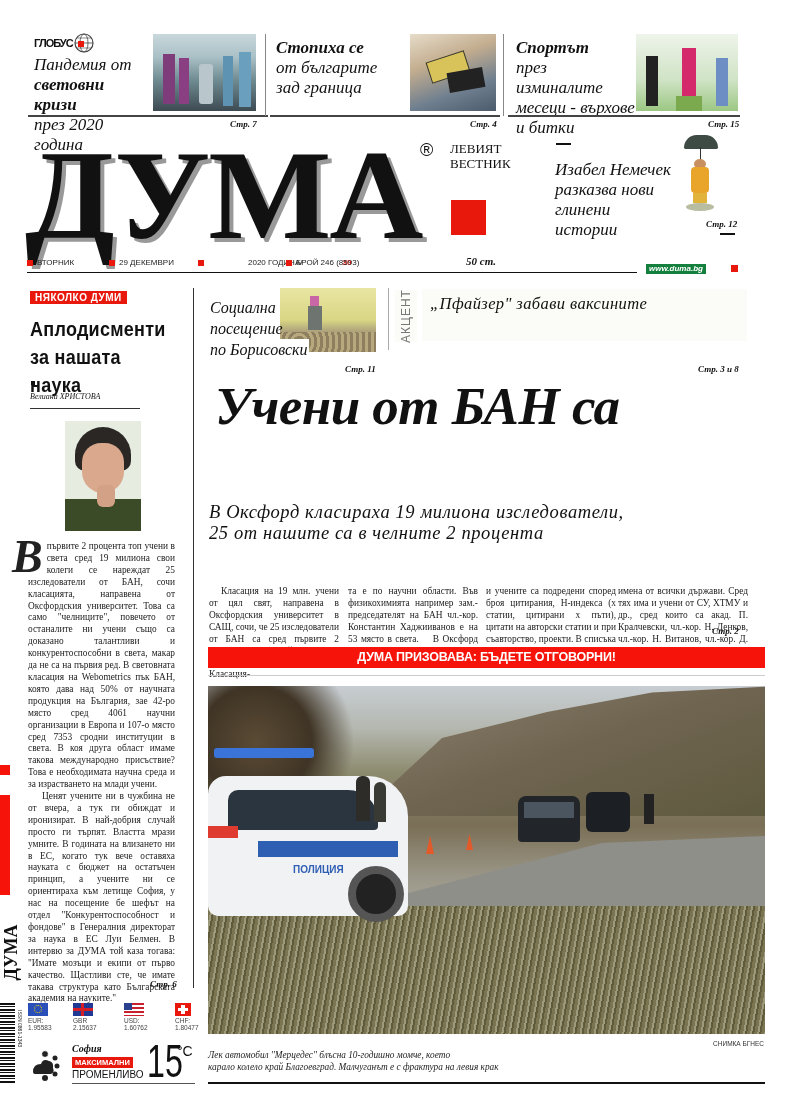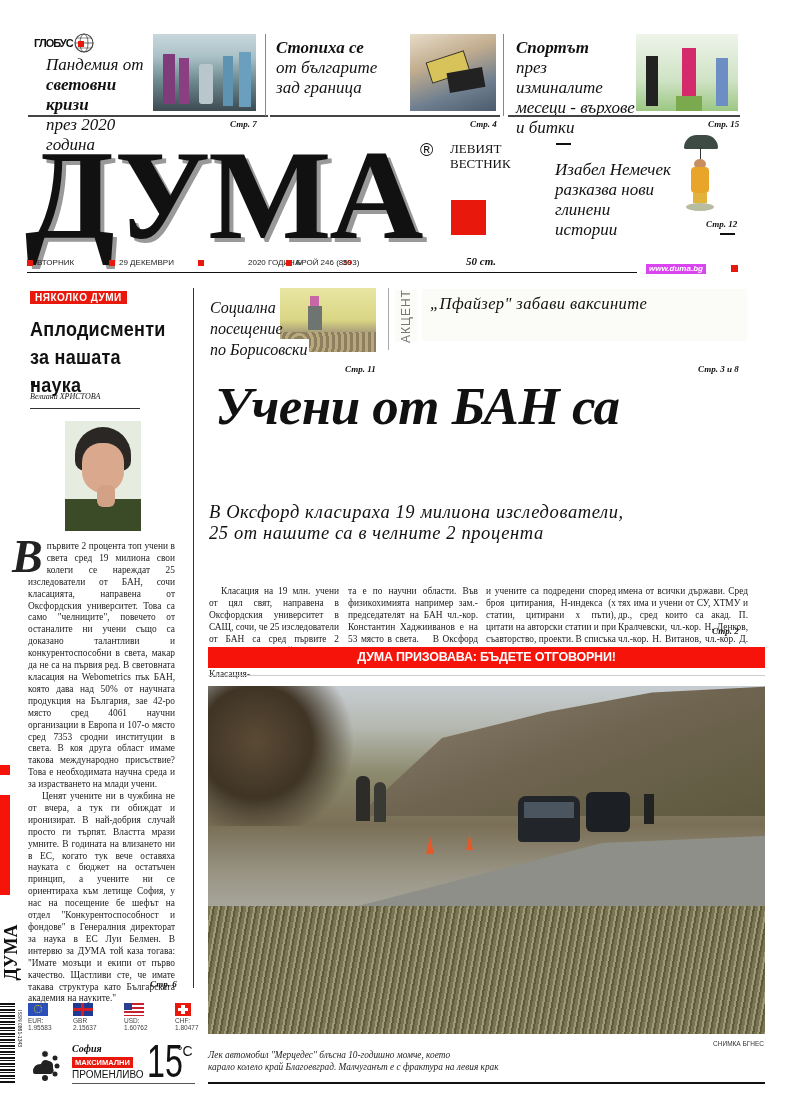--- a/index.html
+++ b/index.html
@@ -18,21 +18,21 @@
   .photo { position:absolute; overflow:hidden; }
 
   
   .mast-title { position:absolute; left:25px; top:135px; font-family:"Liberation Serif", serif; font-weight:bold; font-size:128px; line-height:120px; letter-spacing:-2px; color:#111; text-shadow:4px 4px 0 #999; transform:scaleX(1.02); transform-origin:left; }
   .reg { position:absolute; left:420px; top:140px; font-size:18px; font-family:"Liberation Sans", sans-serif; }
   .tagline { position:absolute; left:450px; top:141px; font-size:13px; line-height:15px; font-family:"Liberation Serif", serif; }
   .red-sq { position:absolute; background:#e8180c; }
   .info-row { position:absolute; top:258px; font-family:"Liberation Sans", sans-serif; font-size:8px; color:#222; display:flex; align-items:center; gap:4px; }
   .info-row .sq { width:6px; height:6px; background:#e8180c; display:inline-block; }
   .price { position:absolute; left:466px; top:255px; font-style:italic; font-weight:bold; font-size:11px; }
-  .web { position:absolute; left:646px; top:264px; background:#d946ef; color:#fff; font-family:"Liberation Sans", sans-serif; font-weight:bold; font-style:italic; font-size:8px; padding:0 3px; height:10px; line-height:10px; }
+  .web { position:absolute; left:646px; top:264px; background:#15803d; color:#fff; font-family:"Liberation Sans", sans-serif; font-weight:bold; font-style:italic; font-size:8px; padding:0 3px; height:10px; line-height:10px; }
 
   
   .kicker { position:absolute; left:30px; top:291px; background:#e8180c; color:#fff; font-family:"Liberation Sans", sans-serif; font-weight:bold; font-size:10px; padding:1px 5px; letter-spacing:0.5px; }
   .op-title { position:absolute; left:30px; top:315px; width:150px; font-family:"Liberation Sans", sans-serif; font-weight:bold; font-size:20px; line-height:28px; letter-spacing:0.3px; transform:scaleX(0.9); transform-origin:left; }
   .byline { position:absolute; left:30px; top:392px; font-style:italic; font-size:8px; }
   .body-text { font-family:"Liberation Serif", serif; font-size:9.4px; line-height:11.9px; text-align:justify; color:#222; }
   .dropcap { float:left; font-size:46px; line-height:36px; font-style:italic; font-weight:bold; margin:-2px 4px 0 -18px; font-family:"Liberation Serif", serif; }
 
   
   .vline { position:absolute; width:1px; background:#333; }
@@ -69,21 +69,21 @@
     <span class="sans" style="font-size:11px;font-weight:bold;letter-spacing:-1px;">ГЛОБУС</span>
     <svg width="20" height="20" viewBox="0 0 20 20">
       <circle cx="10" cy="10" r="9" fill="none" stroke="#444" stroke-width="1.2"></circle>
       <ellipse cx="10" cy="10" rx="4" ry="9" fill="none" stroke="#444" stroke-width="0.8"></ellipse>
       <line x1="1" y1="10" x2="19" y2="10" stroke="#444" stroke-width="0.8"></line>
       <line x1="3" y1="5" x2="17" y2="5" stroke="#444" stroke-width="0.6"></line>
       <line x1="3" y1="15" x2="17" y2="15" stroke="#444" stroke-width="0.6"></line>
       <rect x="4" y="8" width="6" height="6" fill="#e8180c"></rect>
     </svg>
   </div>
-  <div class="teaser-text" style="margin-top:2px;margin-left:12px;">
+  <div class="teaser-text" style="margin-top:2px;">
     <div>Пандемия от</div>
     <div class="b">световни кризи</div>
     <div>през 2020 година</div>
   </div>
 </div>
 <div class="photo" style="left:153px;top:34px;width:103px;height:77px;background:linear-gradient(180deg,#c9d8dc 0%,#a9c0c6 30%,#6f8b92 60%,#3d4a52 100%);">
   <div style="position:absolute;left:10px;top:20px;width:12px;height:50px;background:#7e3c7a;"></div>
   <div style="position:absolute;left:26px;top:24px;width:10px;height:46px;background:#8a3f83;"></div>
   <div style="position:absolute;left:46px;top:30px;width:14px;height:40px;background:#b9c7cd;border-radius:3px;"></div>
   <div style="position:absolute;left:70px;top:22px;width:10px;height:50px;background:#5f93b2;"></div>
@@ -288,20 +288,29 @@
 <div class="photo" style="left:208px;top:686px;width:557px;height:348px;background:linear-gradient(180deg,#c7cdd2 0%,#b5b8b0 12%,#8c8a6e 25%,#7a6f56 40%,#9b9788 55%,#a9a79d 65%,#8b8a70 78%,#6e6a4e 100%);">
 
   <div style="position:absolute;left:150px;top:0;width:420px;height:130px;background:linear-gradient(160deg,#8d8270 0%,#6f6450 50%,#5e5a3e 100%);clip-path:polygon(0 100%,20% 40%,45% 20%,70% 5%,100% 0,100% 100%);"></div>
 
   <div style="position:absolute;left:0;top:0;width:160px;height:140px;background:radial-gradient(circle at 30% 40%,#5b4b35 0,#3f3425 40%,transparent 70%);"></div>
 
   <div style="position:absolute;left:150px;top:150px;width:407px;height:70px;background:#8f8f8a;clip-path:polygon(0 100%,60% 10%,100% 0,100% 100%);"></div>
 
   <div style="position:absolute;left:0;top:220px;width:557px;height:128px;background:repeating-linear-gradient(100deg,#7a7452 0 3px,#9c9a7a 3px 5px,#5e5a3a 5px 7px);"></div>
 
+  <div style="position:absolute;left:0;top:60px;width:205px;height:190px;">
+    <div style="position:absolute;left:0;top:30px;width:200px;height:140px;background:#f1f2f4;border-radius:18px 40px 10px 10px;"></div>
+    <div style="position:absolute;left:6px;top:2px;width:100px;height:10px;background:#3a74d8;border-radius:3px;"></div>
+    <div style="position:absolute;left:20px;top:44px;width:150px;height:40px;background:#2b3540;border-radius:10px 30px 4px 4px;"></div>
+    <div style="position:absolute;left:50px;top:95px;width:140px;height:16px;background:#2e5fb3;"></div>
+    <div style="position:absolute;left:85px;top:118px;font-family:'Liberation Sans',sans-serif;font-size:10px;font-weight:bold;color:#2e5fb3;">ПОЛИЦИЯ</div>
+    <div style="position:absolute;left:140px;top:120px;width:56px;height:56px;background:#222;border-radius:50%;border:8px solid #555;"></div>
+    <div style="position:absolute;left:0;top:80px;width:30px;height:12px;background:#e03b2f;"></div>
+  </div>
 
   <div style="position:absolute;left:148px;top:90px;width:14px;height:45px;background:#2e2c28;border-radius:6px 6px 0 0;"></div>
   <div style="position:absolute;left:166px;top:96px;width:12px;height:40px;background:#3a3a34;border-radius:6px 6px 0 0;"></div>
 
   <div style="position:absolute;left:310px;top:110px;width:62px;height:46px;background:#22262a;border-radius:8px 8px 4px 4px;"></div>
   <div style="position:absolute;left:316px;top:116px;width:50px;height:16px;background:#4a5560;"></div>
 
   <div style="position:absolute;left:378px;top:106px;width:44px;height:40px;background:#1c1f23;border-radius:6px;"></div>
 
   <div style="position:absolute;left:436px;top:108px;width:10px;height:30px;background:#222;"></div>

